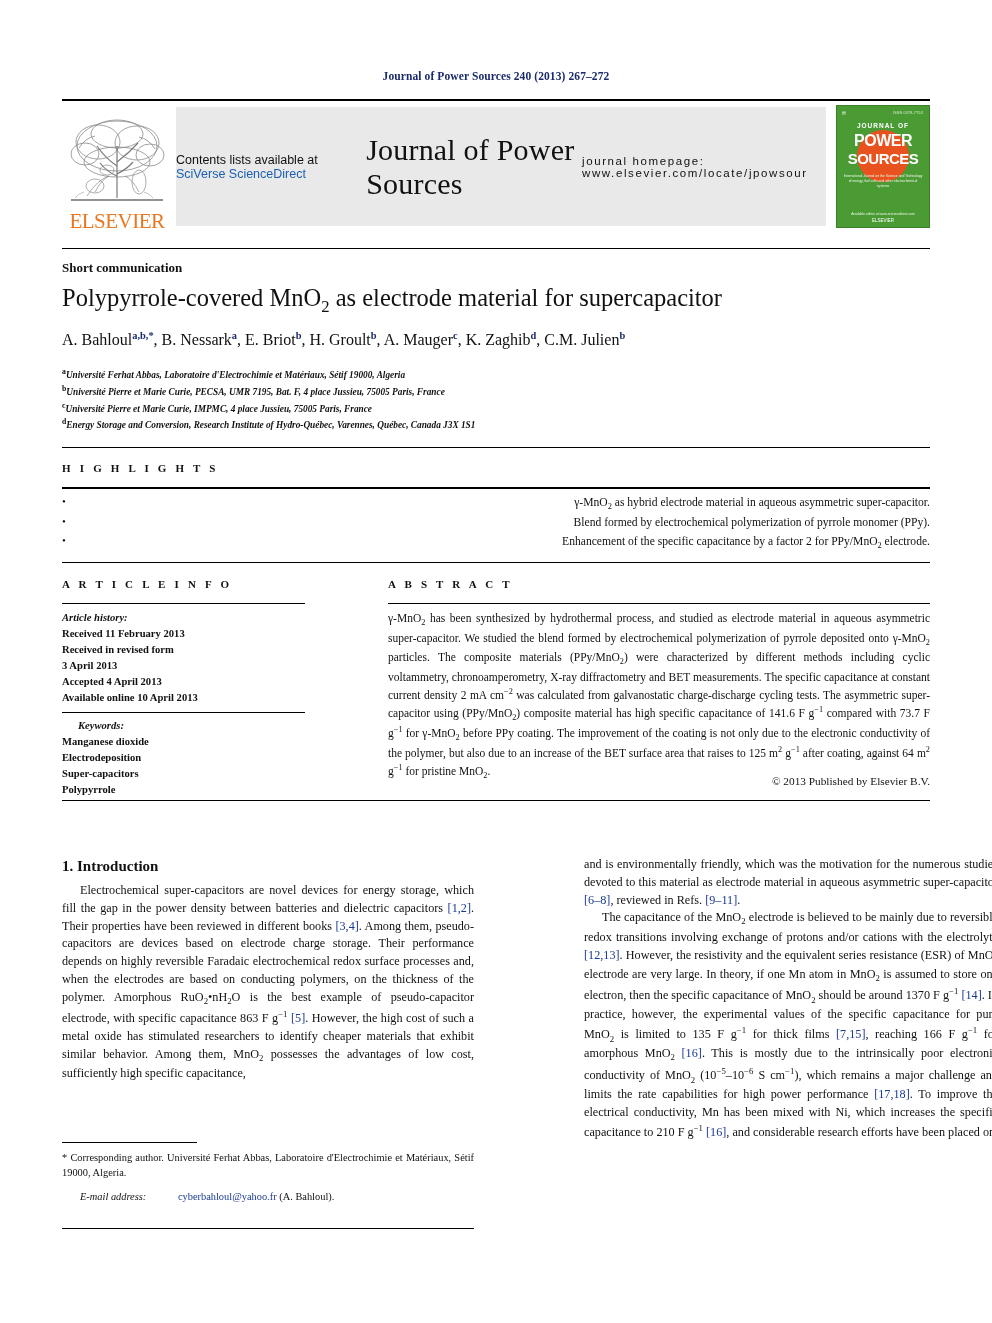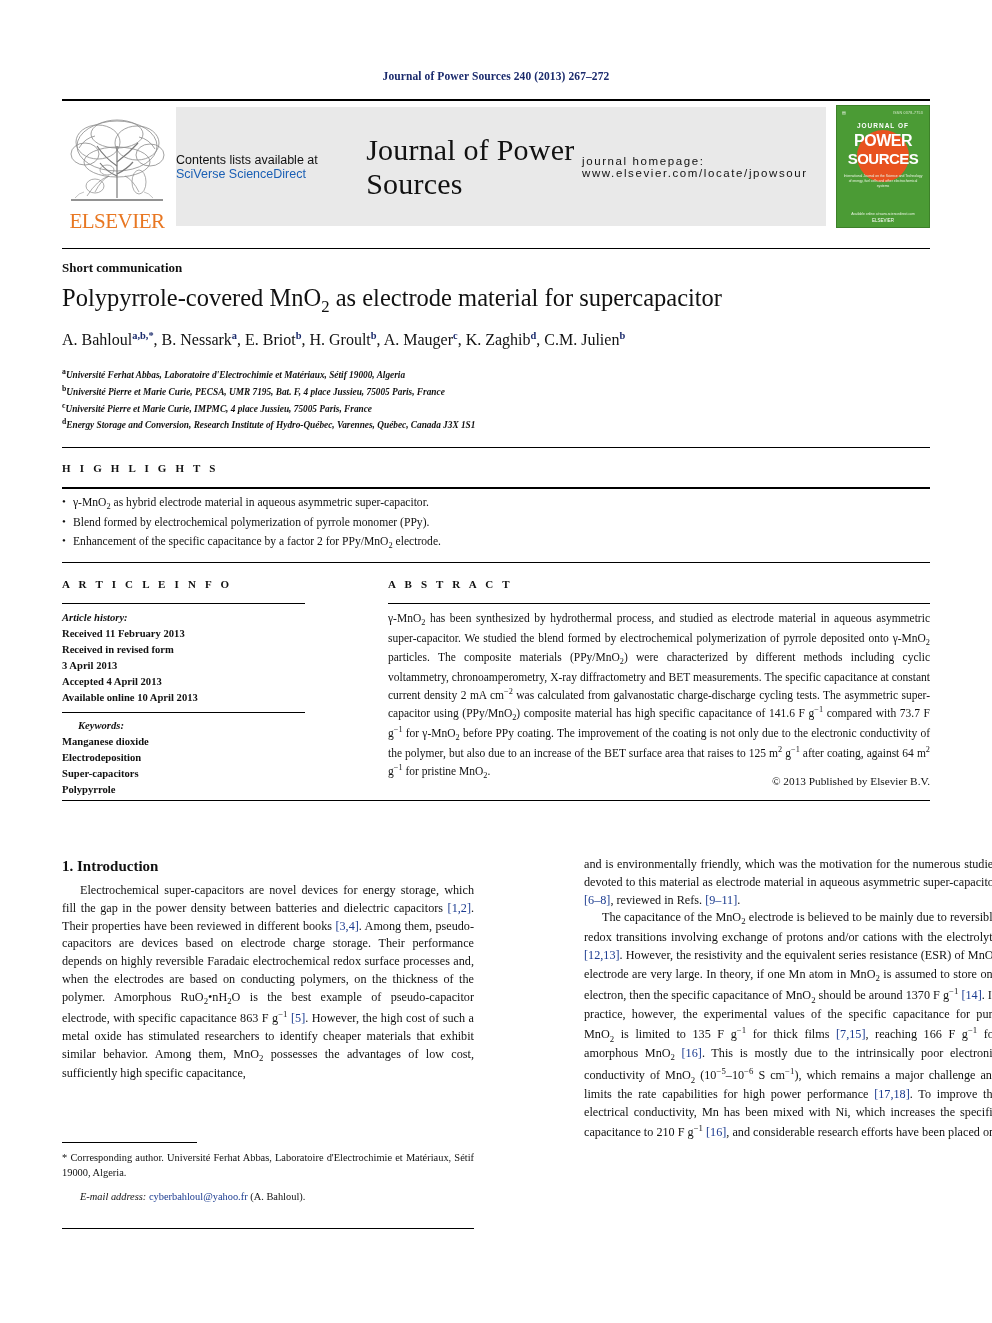--- a/index.html
+++ b/index.html
@@ -134,21 +134,21 @@
   .sec-head {
     font-family:"Liberation Serif", serif;
     font-size:11px; font-weight:bold; letter-spacing:3.2px; color:#111;
   }
   .highlights-label { position:absolute; top:462px; left:62px; }
   .hl-rule { position:absolute; top:487px; left:62px; width:868px; border-top:2px solid #000; }
   .highlights-list {
     position:absolute; top:494px; left:62px; width:868px;
     font-size:11.6px; line-height:1.62; color:#111;
   }
-  .highlights-list li { list-style:none; position:relative; padding-left:11px; }
+  .highlights-list li { list-style:none; position:relative; padding-left:11px;text-align:right; }
   .highlights-list li:before {
     content:"\2022"; position:absolute; left:0; top:-1px; font-size:11px;
   }
   .highlights-list ul { margin:0; padding:0; }
   .highlights-list sub { font-size:0.72em; }
 
   
   .info-rule { position:absolute; top:562px; left:62px; width:868px; border-top:1px solid #000; }
   .ai-label { position:absolute; top:578px; left:62px; }
   .ab-label { position:absolute; top:578px; left:388px; }
@@ -194,21 +194,21 @@
   .col-left sub, .col-right sub, .col-left sup, .col-right sup { font-size:0.72em; }
   .ref { color:#1a3a8f; }
 
   
   .fn-rule { position:absolute; top:1142px; left:62px; width:135px; border-top:1px solid #000; }
   .footnote {
     position:absolute; top:1150px; left:62px; width:412px;
     font-size:10.4px; line-height:1.45; color:#111; text-align:justify;
   }
   .footnote .em { font-style:italic; }
-  .mail { color:#1a3a8f; }
+  .mail { color:#1a3a8f;margin-left:29px; }
   .issn-rule { position:absolute; top:1228px; left:62px; width:412px; border-top:1px solid #000; }
   .issn {
     position:absolute; top:1236px; left:62px; width:450px;
     font-size:10.6px; line-height:1.5; color:#111;
   }
   .doi { color:#1a3a8f; }
 </style>
 </head>
 <body>
 

